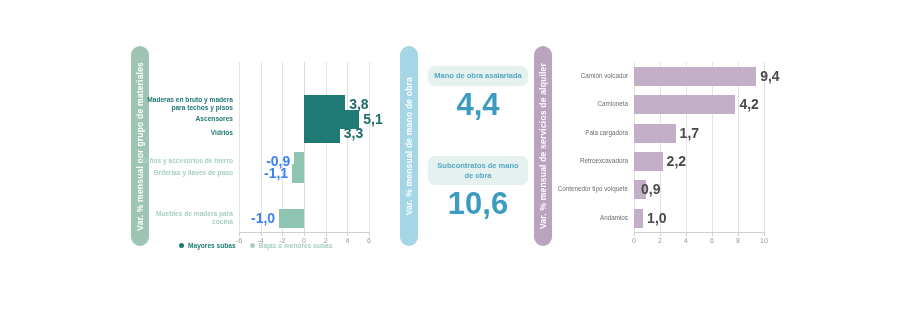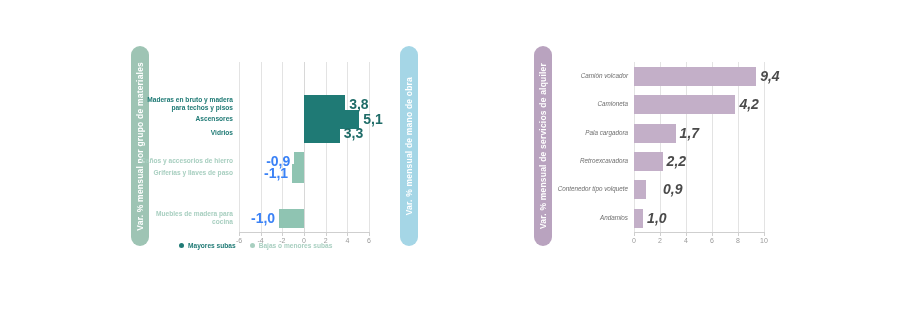--- a/index.html
+++ b/index.html
@@ -65,21 +65,21 @@
 
   
   #panel-rental{left:534px;width:250px;}
   .r-plot{position:absolute;left:100px;top:16px;width:130px;height:170px;}
   .r-grid{position:absolute;left:0;top:0;right:0;bottom:0;}
   .r-grid i{position:absolute;top:0;bottom:0;width:1px;background:#e3e3e3;}
   .r-axis{position:absolute;left:0;right:0;top:170px;height:1px;background:#cfcfcf;}
   .r-axis u{position:absolute;top:0;width:1px;height:4px;background:#cfcfcf;}
   .r-ticklabels{position:absolute;left:0;right:0;top:175px;height:12px;}
   .r-ticklabels b{position:absolute;font-weight:normal;font-size:7px;color:#9a9a9a;transform:translateX(-50%);}
-  .r-row{position:absolute;height:28.3px;left:0;right:0;font-style:italic;}
+  .r-row{position:absolute;height:28.3px;left:0;right:0;}
   .r-bar{position:absolute;left:0;top:5px;height:19px;background:#c3afc8;}
   .r-cat{
     position:absolute;right:calc(100% + 6px);top:50%;transform:translateY(-50%);
     text-align:right;font-size:6.3px;line-height:8px;width:95px;color:#6d6d6d;
     white-space:nowrap;
   }
   .r-val{position:absolute;top:50%;transform:translateY(-50%);
          font-size:14px;font-weight:bold;color:#4a4a4a;white-space:nowrap;}
 </style>
 </head>
@@ -164,21 +164,29 @@
           <span style="color: rgb(168, 207, 192);">Bajas o menores subas</span>
         </div>
       </div>
   </div>
 
   <div class="panel" id="panel-labour">
     <div class="sidebar" style="background:#a5d6e6">
       <span>Var. % mensual de mano de obra</span>
     </div>
 
-
+    <div class="l-block" style="top:20px">
+      <div class="l-chip">Mano de obra asalariada</div>
+      <div class="l-num">4,4</div>
+    </div>
+
+    <div class="l-block" style="top:110px">
+      <div class="l-chip">Subcontratos de mano de obra</div>
+      <div class="l-num">10,6</div>
+    </div>
   </div>
 
   <div class="panel" id="panel-rental">
     <div class="sidebar" style="background:#b9a3bf">
       <span>Var. % mensual de servicios de alquiler</span>
     </div>
 
     <div class="r-plot">
       <div class="r-grid">
           <i style="left: 0px;"></i>
@@ -205,21 +213,21 @@
             <div class="r-val" style="left: 45.6px;">1,7</div>
           </div>
           <div class="r-row" style="top: 84.9px;">
             <div class="r-cat">Retroexcavadora</div>
             <div class="r-bar" style="width: 28.6px; background: rgb(195, 175, 200);"></div>
             <div class="r-val" style="left: 32.6px;">2,2</div>
           </div>
           <div class="r-row" style="top: 113.2px;">
             <div class="r-cat">Contenedor tipo volquete</div>
             <div class="r-bar" style="width: 11.7px; background: rgb(195, 175, 200);"></div>
-            <div class="r-val" style="left: 29px;">0,9</div>
+            <div class="r-val" style="left: 7px;">0,9</div>
           </div>
           <div class="r-row" style="top: 141.5px;">
             <div class="r-cat">Andamios</div>
             <div class="r-bar" style="width: 9.1px; background: rgb(195, 175, 200);"></div>
             <div class="r-val" style="left: 13.1px;">1,0</div>
           </div>
         </div>
       <div class="r-axis">
           <u style="left: 0px;"></u>
           <u style="left: 26px;"></u>

